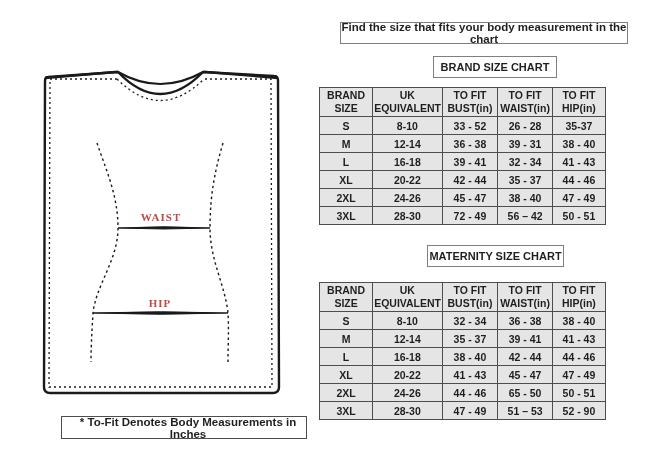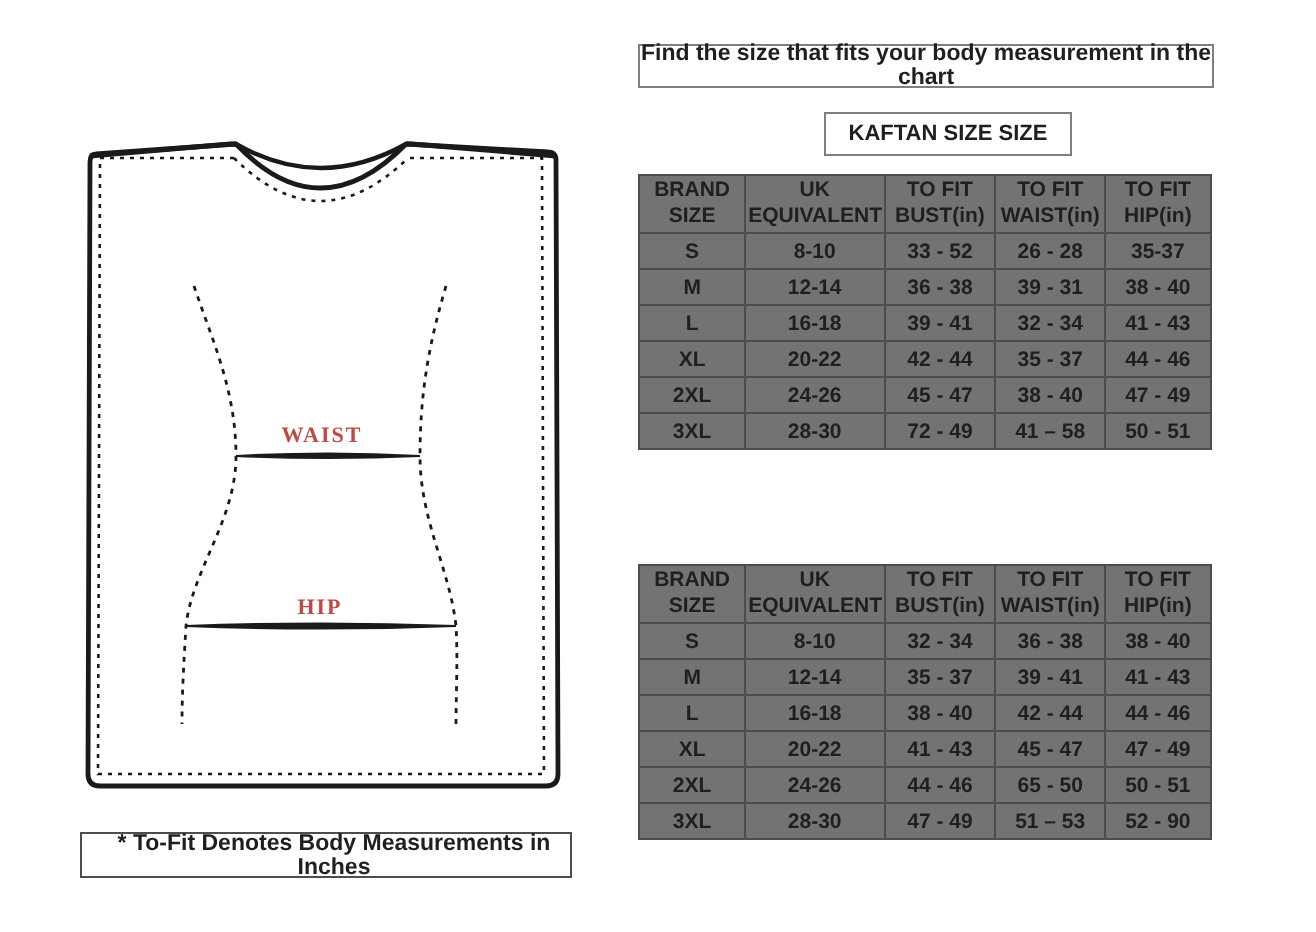--- a/index.html
+++ b/index.html
@@ -3,33 +3,33 @@
 <meta charset="utf-8">
 <style>
   html,body{margin:0;padding:0;background:#ffffff;}
   .canvas{
     position:relative;width:658px;height:466px;background:#ffffff;overflow:hidden;
     font-family:"Liberation Sans", sans-serif;color:#1f1f1f;
   }
   .boxed{
     position:absolute;border:1px solid #8c8c8c;background:#ffffff;
     display:flex;align-items:center;justify-content:center;
-    font-weight:bold;text-align:center;
+    font-weight:bold;text-align:center;margin-left:21px;
   }
   
   .title-box{left:95px;top:29px;width:141px;height:25px;font-size:13.5px;letter-spacing:.5px;border-color:#a6a6a6;}
   .garment-svg{position:absolute;left:40px;top:68px;width:245px;height:332px;}
   .footnote-box{left:40px;top:416px;width:236px;height:21px;font-size:11.5px;justify-content:flex-start;padding-left:8px;border-color:#4d4d4d;}
   
   .instruction-box{left:319px;top:22px;width:286px;height:20px;font-size:11.5px;border-color:#7f7f7f;}
   .kaftan-title-box{left:412px;top:56px;width:122px;height:20px;font-size:11px;border-color:#7f7f7f;}
   .maternity-title-box{left:406px;top:245px;width:135px;height:20px;font-size:11px;border-color:#7f7f7f;}
   table.size-table{
     position:absolute;width:287px;border-collapse:collapse;table-layout:fixed;
-    font-size:10.5px;font-weight:bold;background:#737373;
+    font-size:10.5px;font-weight:bold;background:#e5e5e5;
   }
   .kaftan-table{left:319px;top:87px;}
   .maternity-table{left:319px;top:282px;}
   table.size-table th, table.size-table td{
     border:1px solid #4d4d4d;text-align:center;vertical-align:middle;padding:0 1px;
   }
   table.size-table th{white-space:pre-line;height:28px;line-height:1.25;font-size:10.5px;}
   table.size-table td{height:17px;}
   table.size-table th:nth-child(1), table.size-table td:nth-child(1){width:18.5%;}
   table.size-table th:nth-child(2), table.size-table td:nth-child(2){width:24.5%;}
@@ -69,21 +69,21 @@
 
   <div class="boxed footnote-box">
     <span>* To-Fit Denotes Body Measurements in Inches</span>
   </div>
 
   <div class="boxed instruction-box">
     <span>Find the size that fits your body measurement in the chart</span>
   </div>
 
   <div class="boxed kaftan-title-box">
-    <span>KAFTAN SIZE SIZE</span>
+    <span>BRAND SIZE CHART</span>
   </div>
 
   <table class="size-table kaftan-table">
       <thead>
         <tr>
           <th>BRAND
 SIZE</th>
           <th>UK
 EQUIVALENT</th>
           <th>TO FIT
@@ -127,26 +127,29 @@
           <td>2XL</td>
           <td>24-26</td>
           <td>45 - 47</td>
           <td>38 - 40</td>
           <td>47 - 49</td>
         </tr>
         <tr>
           <td>3XL</td>
           <td>28-30</td>
           <td>72 - 49</td>
-          <td>41 – 58</td>
+          <td>56 – 42</td>
           <td>50 - 51</td>
         </tr>
       </tbody>
     </table>
 
+  <div class="boxed maternity-title-box">
+    <span>MATERNITY SIZE CHART</span>
+  </div>
 
   <table class="size-table maternity-table">
       <thead>
         <tr>
           <th>BRAND
 SIZE</th>
           <th>UK
 EQUIVALENT</th>
           <th>TO FIT
 BUST(in)</th>

